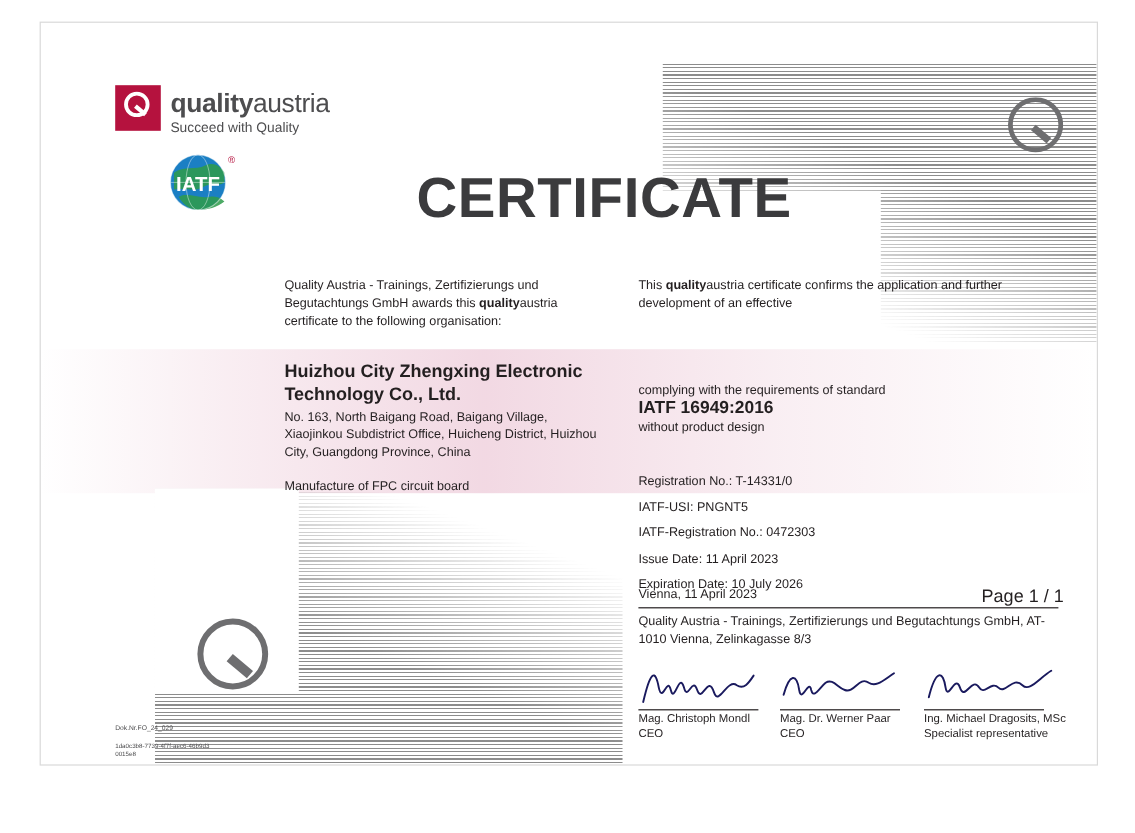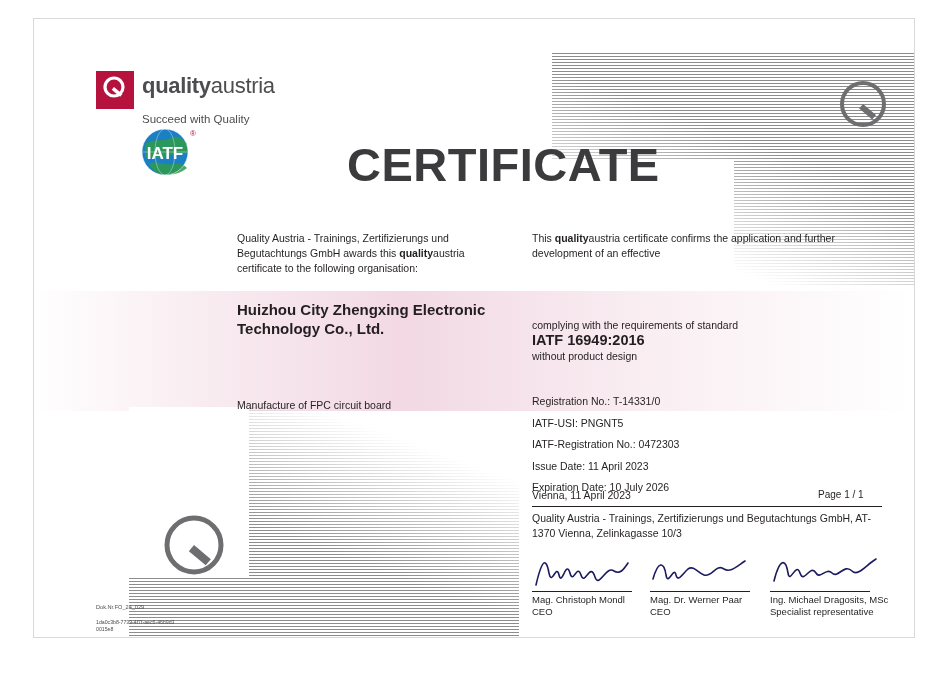--- a/index.html
+++ b/index.html
@@ -130,21 +130,20 @@
     white-space: nowrap;
   }
   .qa-text b { font-weight: bold; color: #4d4d4f; }
   .qa-tag {
     position: absolute;
     left: 46px;
     top: 30px;
     font-size: 11.5px;
     color: #4d4d4f;
     white-space: nowrap;
-    margin-top: 12px;
   }
 
   
   .iatf {
     position: absolute;
     left: 103px;
     top: 103px;
     width: 62px;
     height: 58px;
   }
@@ -257,21 +256,21 @@
   .place-line {
     position: absolute;
     left: 498px;
     top: 470px;
     font-size: 10.5px;
   }
   .page-line {
     position: absolute;
     left: 760px;
     top: 470px;
-    font-size: 10px;
+    font-size: 15px;
     padding-left: 24px;
   }
 
   .hrule {
     position: absolute;
     left: 498px;
     top: 487px;
     width: 350px;
     border-top: 1px solid #231f20;
   }
@@ -395,20 +394,21 @@
 
     <div class="cert-title">CERTIFICATE</div>
 
     <div class="col-left">
       <div class="intro">
         <span>Quality Austria - Trainings, Zertifizierungs und Begutachtungs GmbH awards this </span><b>quality</b><span>austria</span><span> certificate to the following organisation:</span>
       </div>
     </div>
 
     <div class="org-name">Huizhou City Zhengxing Electronic Technology Co., Ltd.</div>
+    <div class="org-addr">No. 163, North Baigang Road, Baigang Village, Xiaojinkou Subdistrict Office, Huicheng District, Huizhou City, Guangdong Province, China</div>
     <div class="scope">Manufacture of FPC circuit board</div>
 
     <div class="right-intro">
       <span>This </span><b>quality</b><span>austria</span><span> certificate confirms the application and further development of an effective</span>
     </div>
 
     <div class="sys-sub">complying with the requirements of standard</div>
     <div class="std">IATF 16949:2016</div>
     <div class="std-note">without product design</div>
 
@@ -417,21 +417,21 @@
       <div>IATF-USI: PNGNT5</div>
       <div>IATF-Registration No.: 0472303</div>
       <div>Issue Date: 11 April 2023</div>
       <div>Expiration Date: 10 July 2026</div>
     </div>
 
     <div class="place-line">Vienna, 11 April 2023</div>
     <div class="page-line">Page 1 / 1</div>
 
     <div class="hrule"></div>
-    <div class="issuer">Quality Austria - Trainings, Zertifizierungs und Begutachtungs GmbH, AT-1370 Vienna, Zelinkagasse 10/3</div>
+    <div class="issuer">Quality Austria - Trainings, Zertifizierungs und Begutachtungs GmbH, AT-1010 Vienna, Zelinkagasse 8/3</div>
 
     <div class="sig-area">
 
       <div class="sig" style="left:0;">
         <div class="scribble">
           <svg viewBox="0 0 100 42" width="100" height="42">
             <path d="M4 36 C10 10, 14 8, 17 24 C20 38, 24 14, 27 26 C30 38, 34 10, 38 24 C41 36, 45 14, 49 26 C53 38, 58 12, 63 28 C67 40, 74 16, 82 22 C88 26, 92 20, 96 14" fill="none" stroke="#1a1a5e" stroke-width="1.6" stroke-linecap="round"></path>
           </svg>
         </div>
         <div class="rule"></div>

